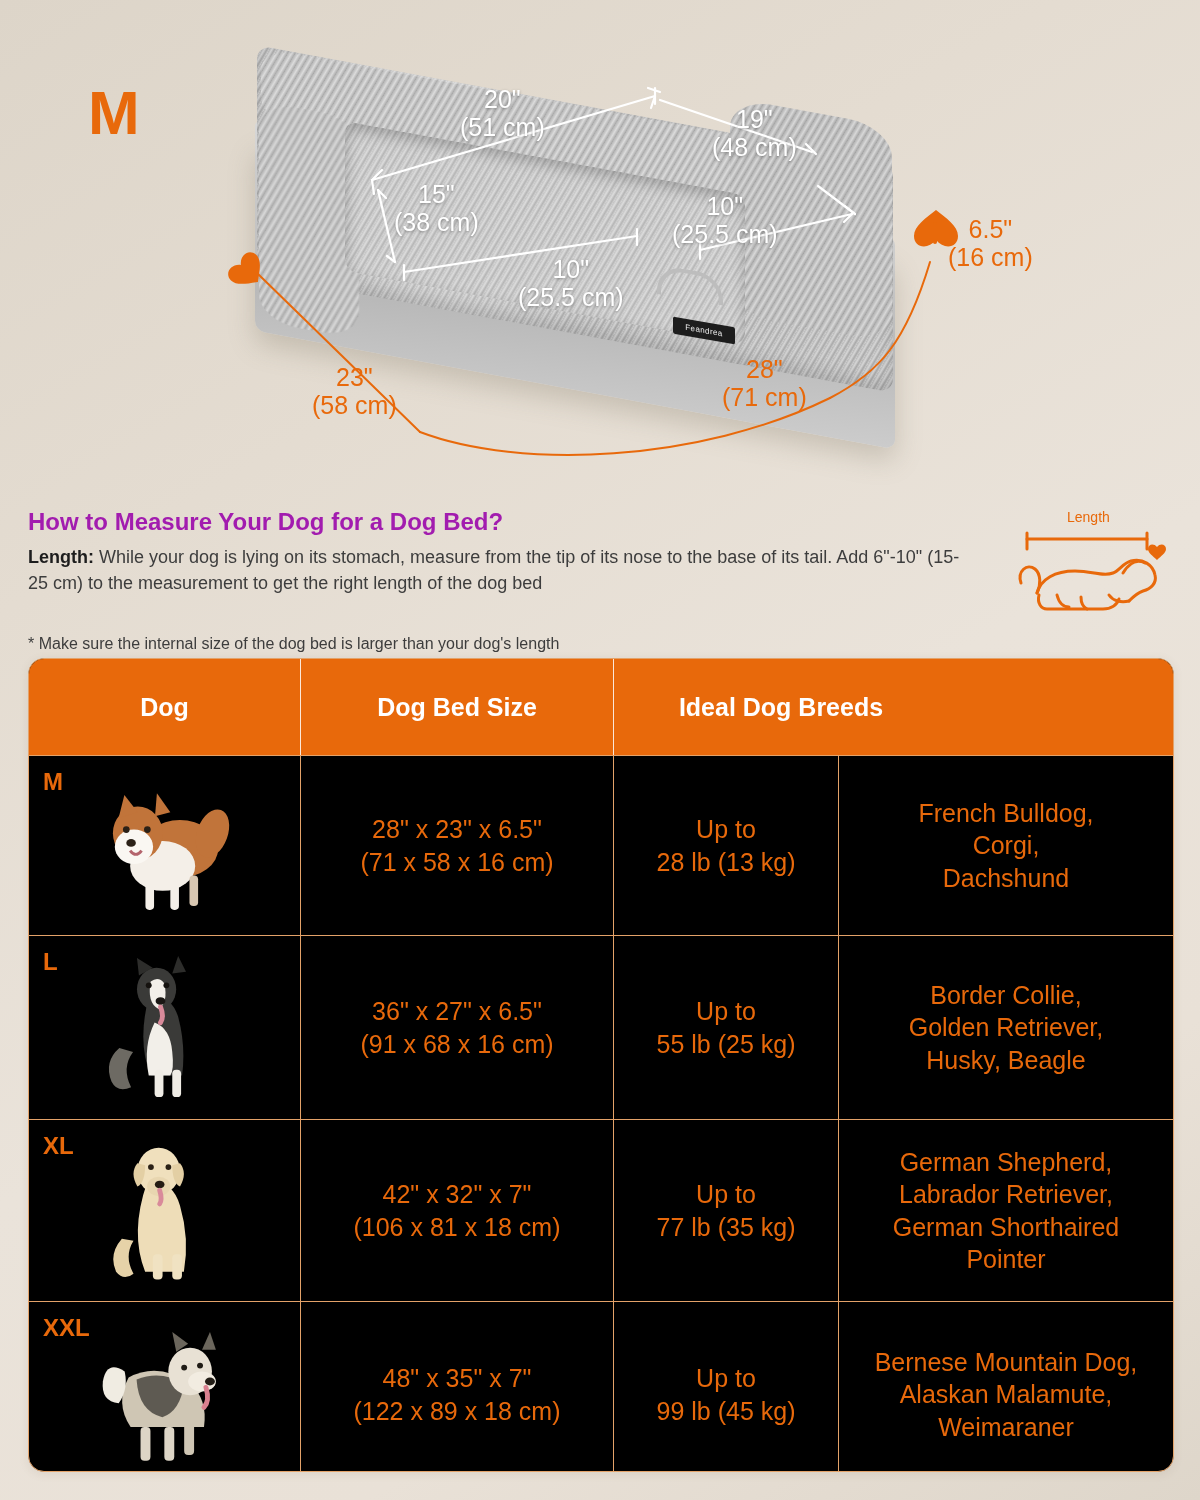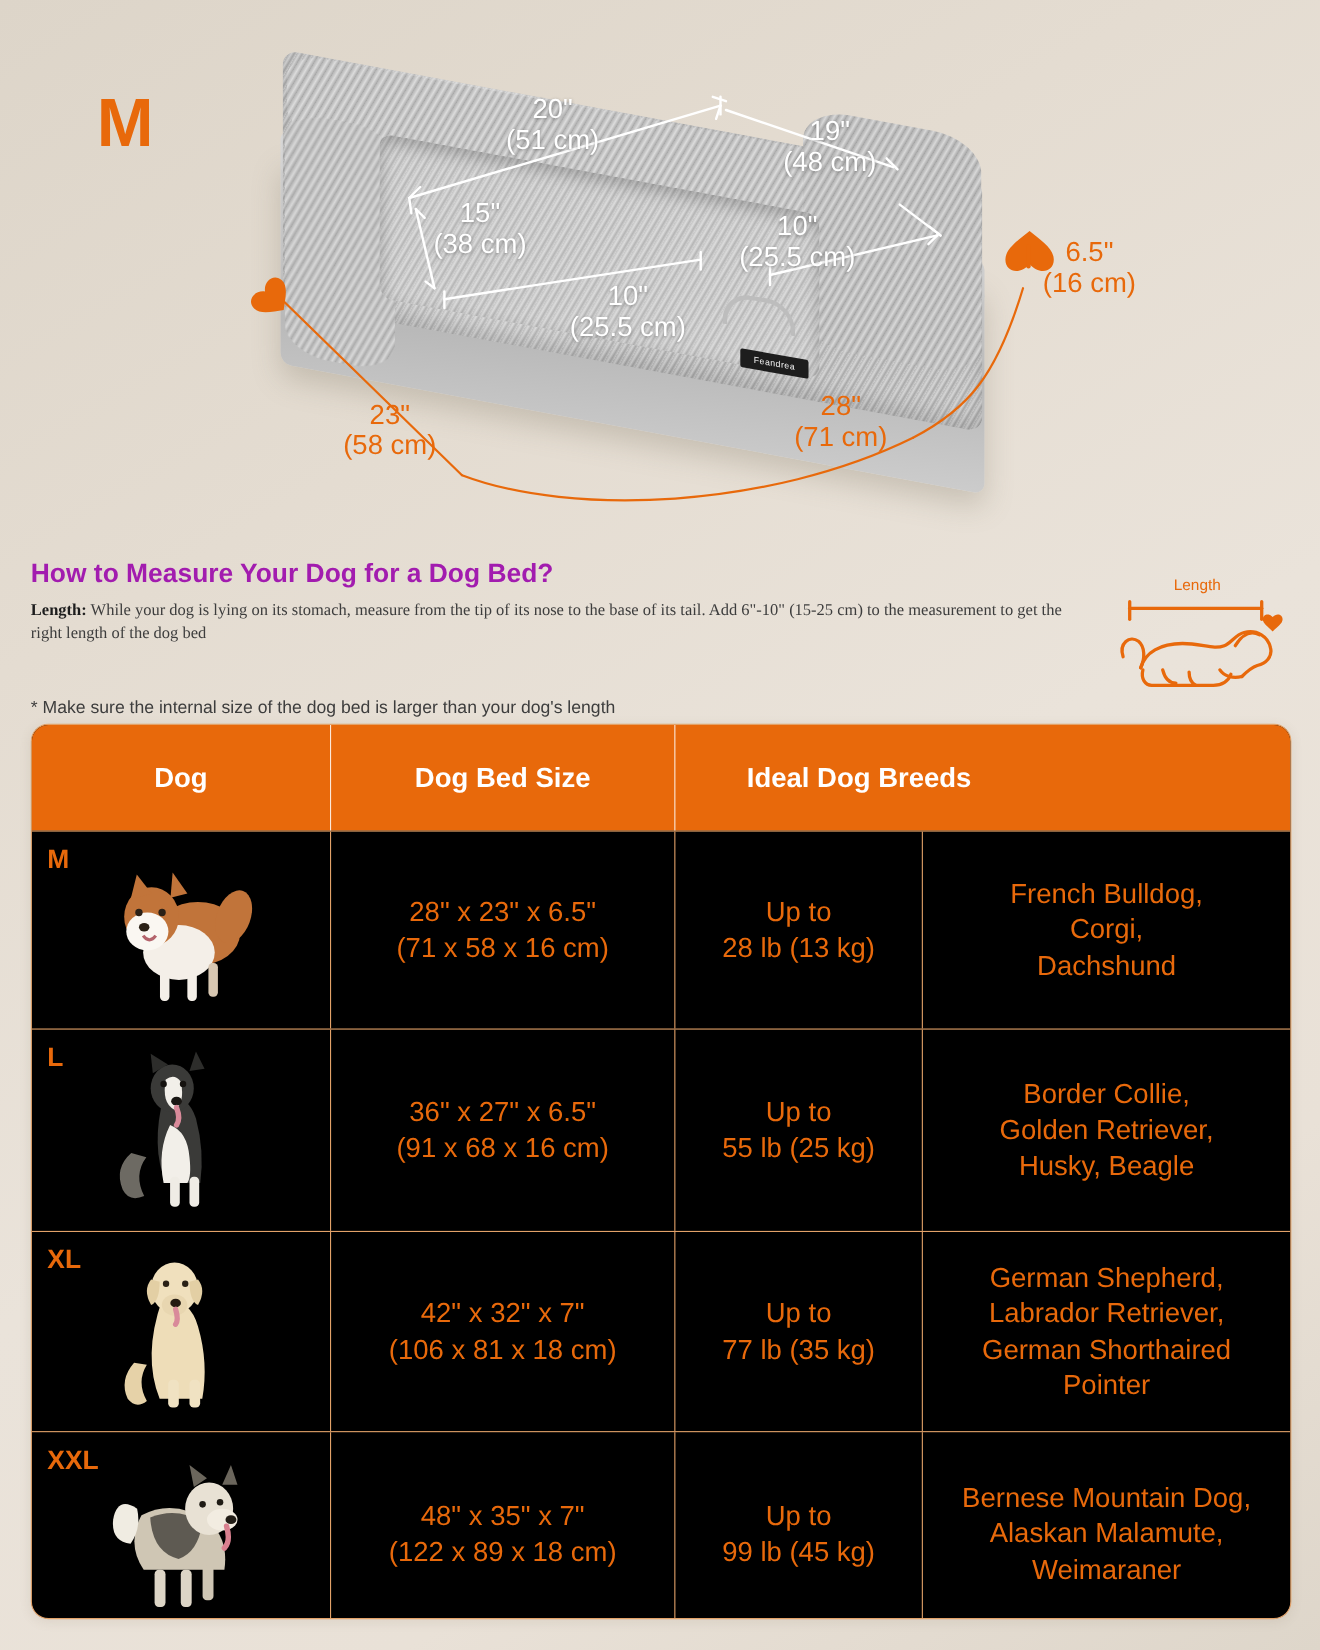--- a/index.html
+++ b/index.html
@@ -69,24 +69,24 @@
   }
   
   .dim-w{position:absolute;color:#ffffff;font-size:25px;line-height:1.12;text-align:center;text-shadow:0 1px 3px rgba(60,60,60,.45);white-space:nowrap;}
   
   .dim-o{position:absolute;color:#e8690b;font-size:25px;line-height:1.12;text-align:center;white-space:nowrap;}
   svg.overlay{position:absolute;left:0;top:0;width:1200px;height:490px;pointer-events:none;}
 
   
   #measure{position:absolute;left:0;top:500px;width:1200px;height:150px;}
   #measure-title{position:absolute;left:28px;top:8px;font-size:24px;font-weight:700;color:#a21caf;}
-  #measure-body{position:absolute;left:28px;top:45px;width:950px;font-size:15px;color:#3d3d3d;line-height:1.42;font-family:Liberation Serif, serif;}
+  #measure-body{position:absolute;left:28px;top:45px;width:950px;font-size:18px;color:#3d3d3d;line-height:1.42;}
   #measure-body b{color:#1d1d1d;}
   #measure-note{position:absolute;left:28px;top:135px;font-size:16px;color:#3d3d3d;}
-  #dog-diagram{position:absolute;left:1005px;top:525px;width:170px;height:115px;}
+  #dog-diagram{position:absolute;left:1005px;top:511px;width:170px;height:115px;}
   #dog-diagram .len-label{position:absolute;left:62px;top:-2px;font-size:14px;color:#e8690b;}
 
   
   #table{
     position:absolute;left:28px;top:658px;width:1144px;height:812px;
     border:1.5px solid #e3a269;border-radius:16px;background:#000000;overflow:hidden;
     box-shadow:0 2px 10px rgba(120,105,85,.12);
   }
   .thead{display:flex;height:96px;background:#e8690b;}
   .thead .th{

